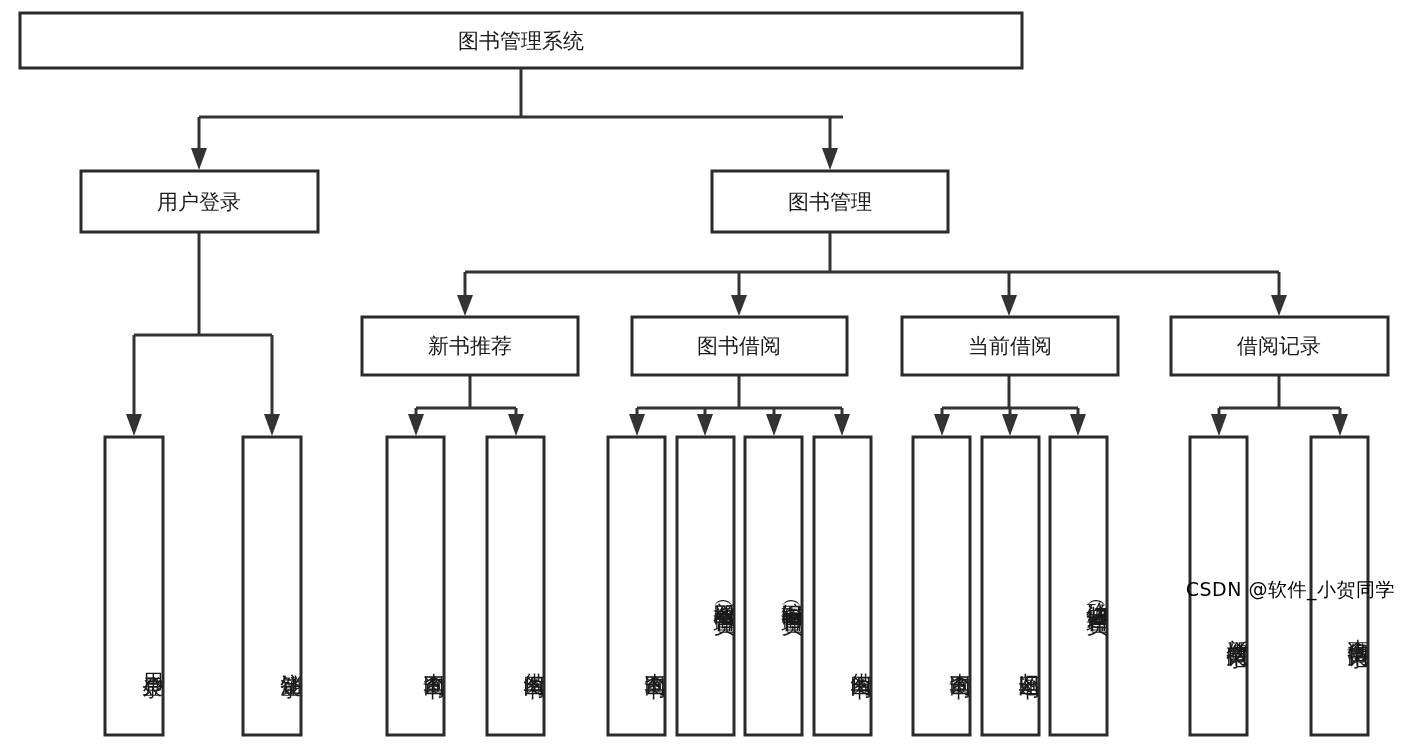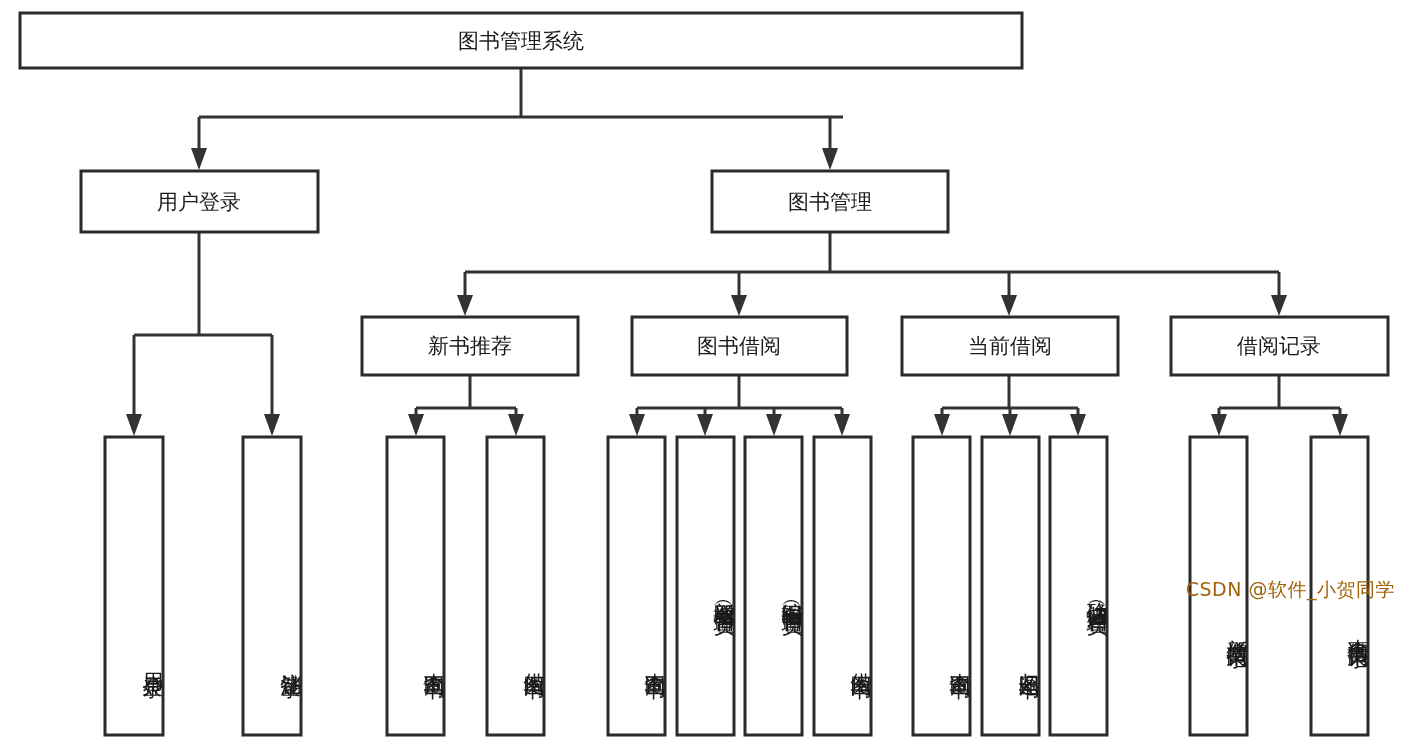--- a/index.html
+++ b/index.html
@@ -61,21 +61,21 @@
     justify-content: center;
     white-space: nowrap;
     pointer-events: none;
   }
   .watermark {
     position: absolute;
     right: 10px;
     bottom: 6px;
     font-family: "DejaVu Sans", "Liberation Sans", sans-serif;
     font-size: 19px;
-    color: #a16207;
+    color: #000000;
     white-space: nowrap;
     letter-spacing: 0.5px;
   }
 </style>
 </head>
 <body>
 
 <div id="diagram-root">
 
   <svg id="tree-svg" viewBox="0 0 1405 747">

